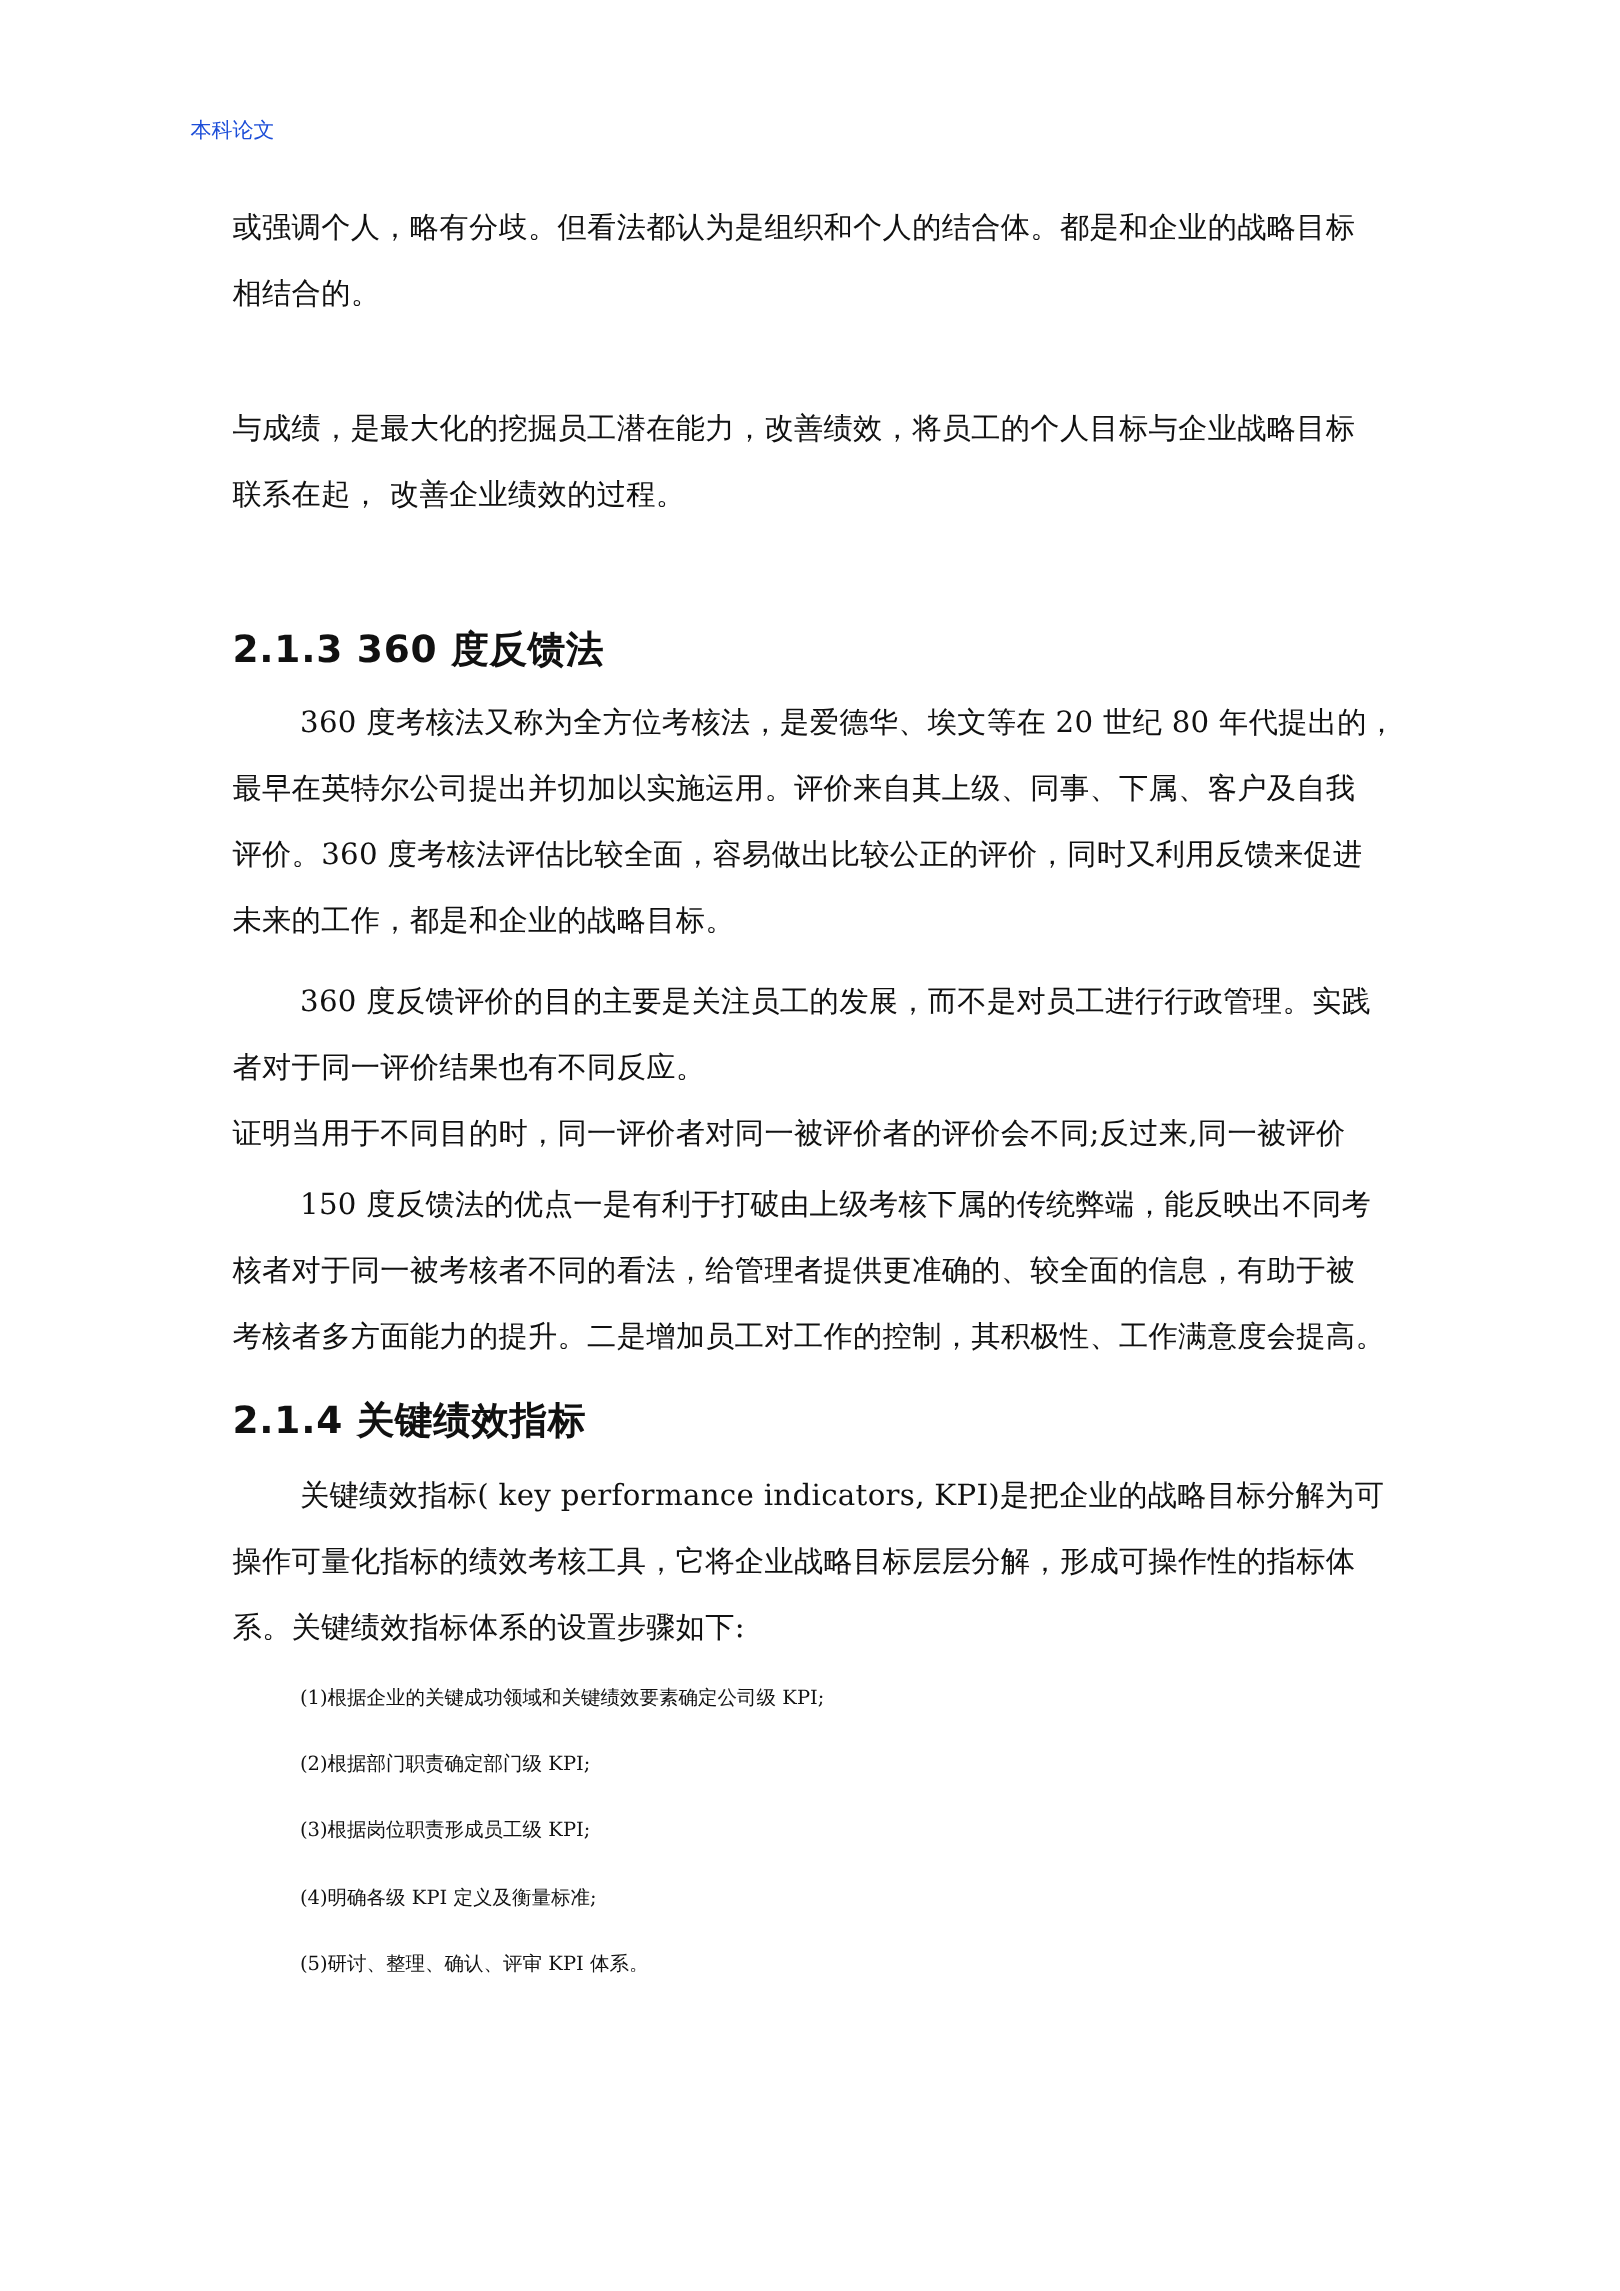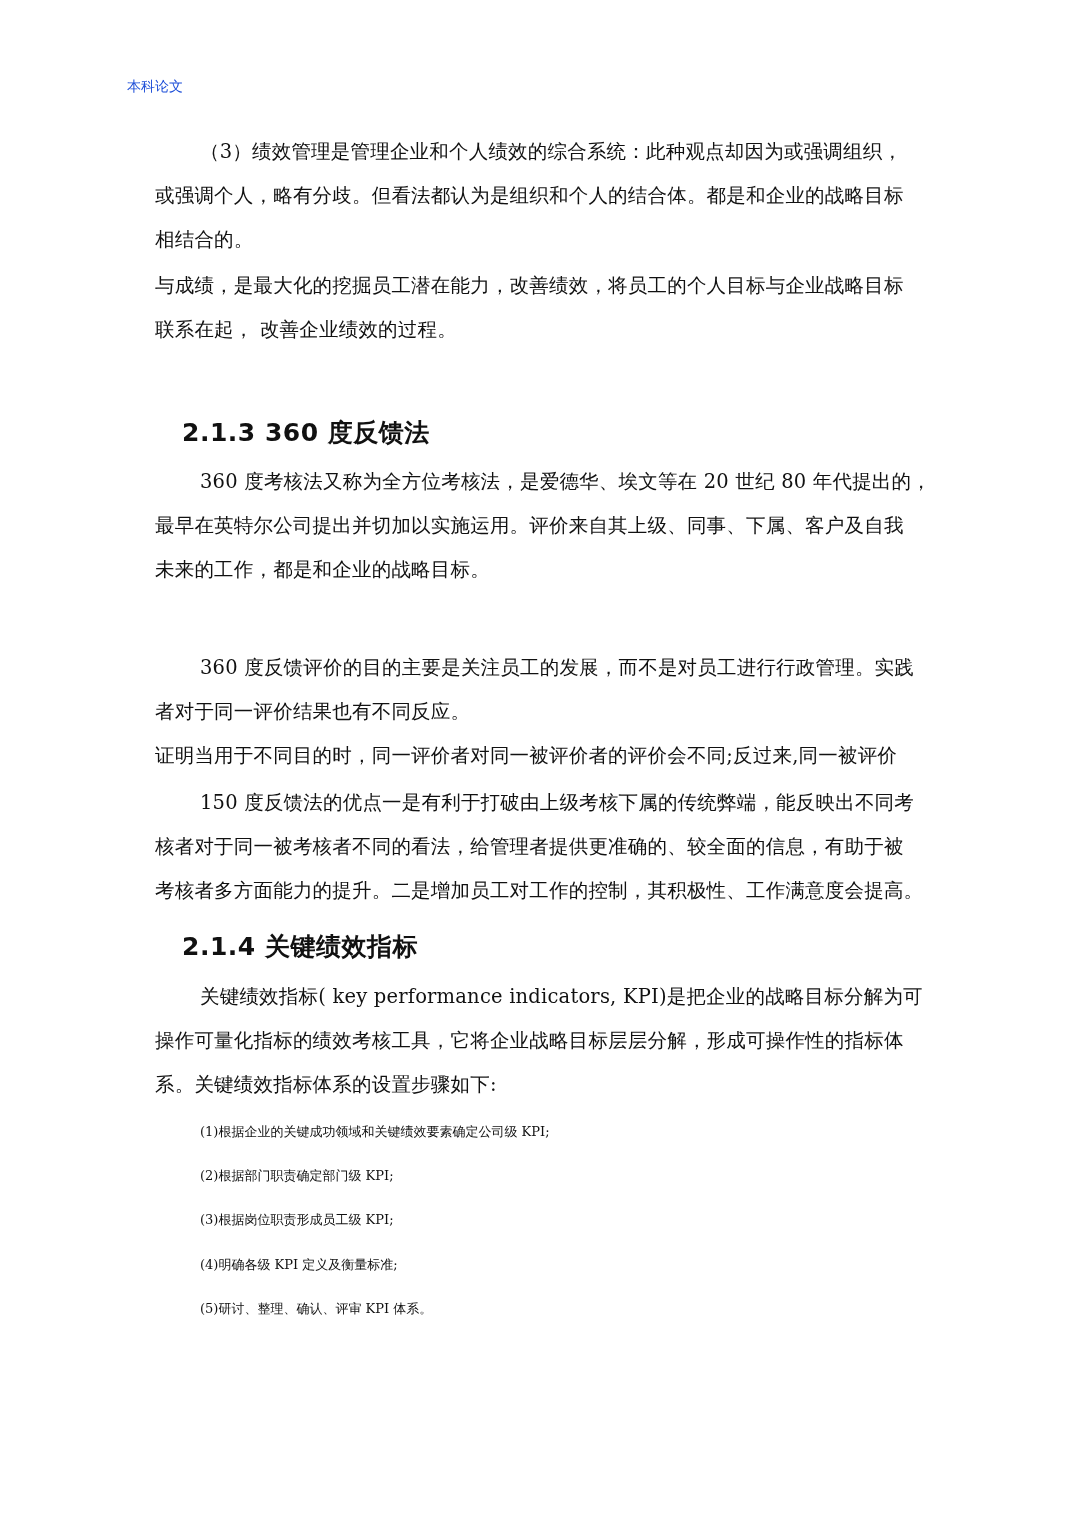--- a/index.html
+++ b/index.html
@@ -19,48 +19,47 @@
       text-align: justify; text-align-last: left;
       letter-spacing: 0.2px;
     }
     .para .ln { display: block; white-space: nowrap; }
     .para .ln.indent { padding-left: 45px; }
     .heading {
       position: absolute; left: 155px;
       font-size: 25px; font-weight: bold;
       font-family: "DejaVu Sans", sans-serif;
       letter-spacing: 0.5px;
-      margin-left: 27px;
     }
     .list-item {
       position: absolute; left: 200px;
       font-size: 13px; white-space: nowrap;
     }
   </style>
 </head>
 <body>
 
 <div class="header">本科论文</div>
 
 <div class="para" style="top:130px">
-  <span class="ln indent">（3）绩效管理是管理企业和个人绩效的综合系统：此种观点却因为或强调组织，</span>
   <span class="ln">或强调个人，略有分歧。但看法都认为是组织和个人的结合体。都是和企业的战略目标</span>
   <span class="ln">相结合的。</span>
 </div>
 
 <div class="para" style="top:264px">
   <span class="ln">与成绩，是最大化的挖掘员工潜在能力，改善绩效，将员工的个人目标与企业战略目标</span>
   <span class="ln">联系在起，  改善企业绩效的过程。</span>
 </div>
 
 <div class="heading" style="top:416px">2.1.3 360 度反馈法</div>
 
 <div class="para" style="top:460px">
   <span class="ln indent">360 度考核法又称为全方位考核法，是爱德华、埃文等在 20 世纪 80 年代提出的，</span>
   <span class="ln">最早在英特尔公司提出并切加以实施运用。评价来自其上级、同事、下属、客户及自我</span>
+  <span class="ln">评价。360 度考核法评估比较全面，容易做出比较公正的评价，同时又利用反馈来促进</span>
   <span class="ln">未来的工作，都是和企业的战略目标。</span>
 </div>
 
 <div class="para" style="top:646px">
   <span class="ln indent">360 度反馈评价的目的主要是关注员工的发展，而不是对员工进行行政管理。实践</span>
   <span class="ln">者对于同一评价结果也有不同反应。</span>
   <span class="ln">证明当用于不同目的时，同一评价者对同一被评价者的评价会不同;反过来,同一被评价</span>
 </div>
 
 <div class="para" style="top:781px">

